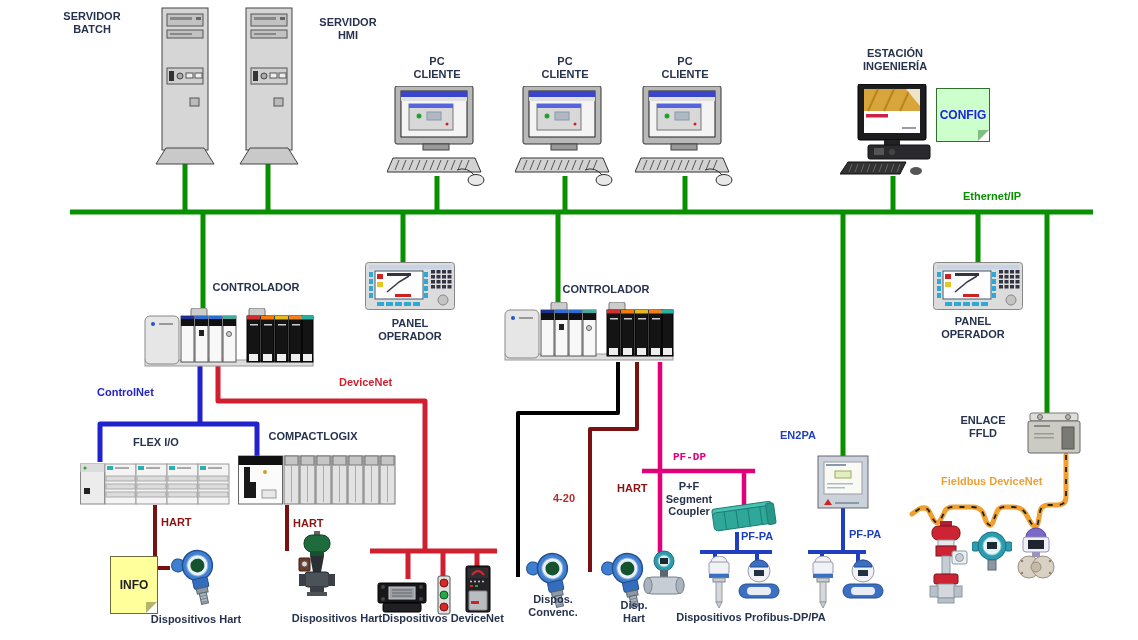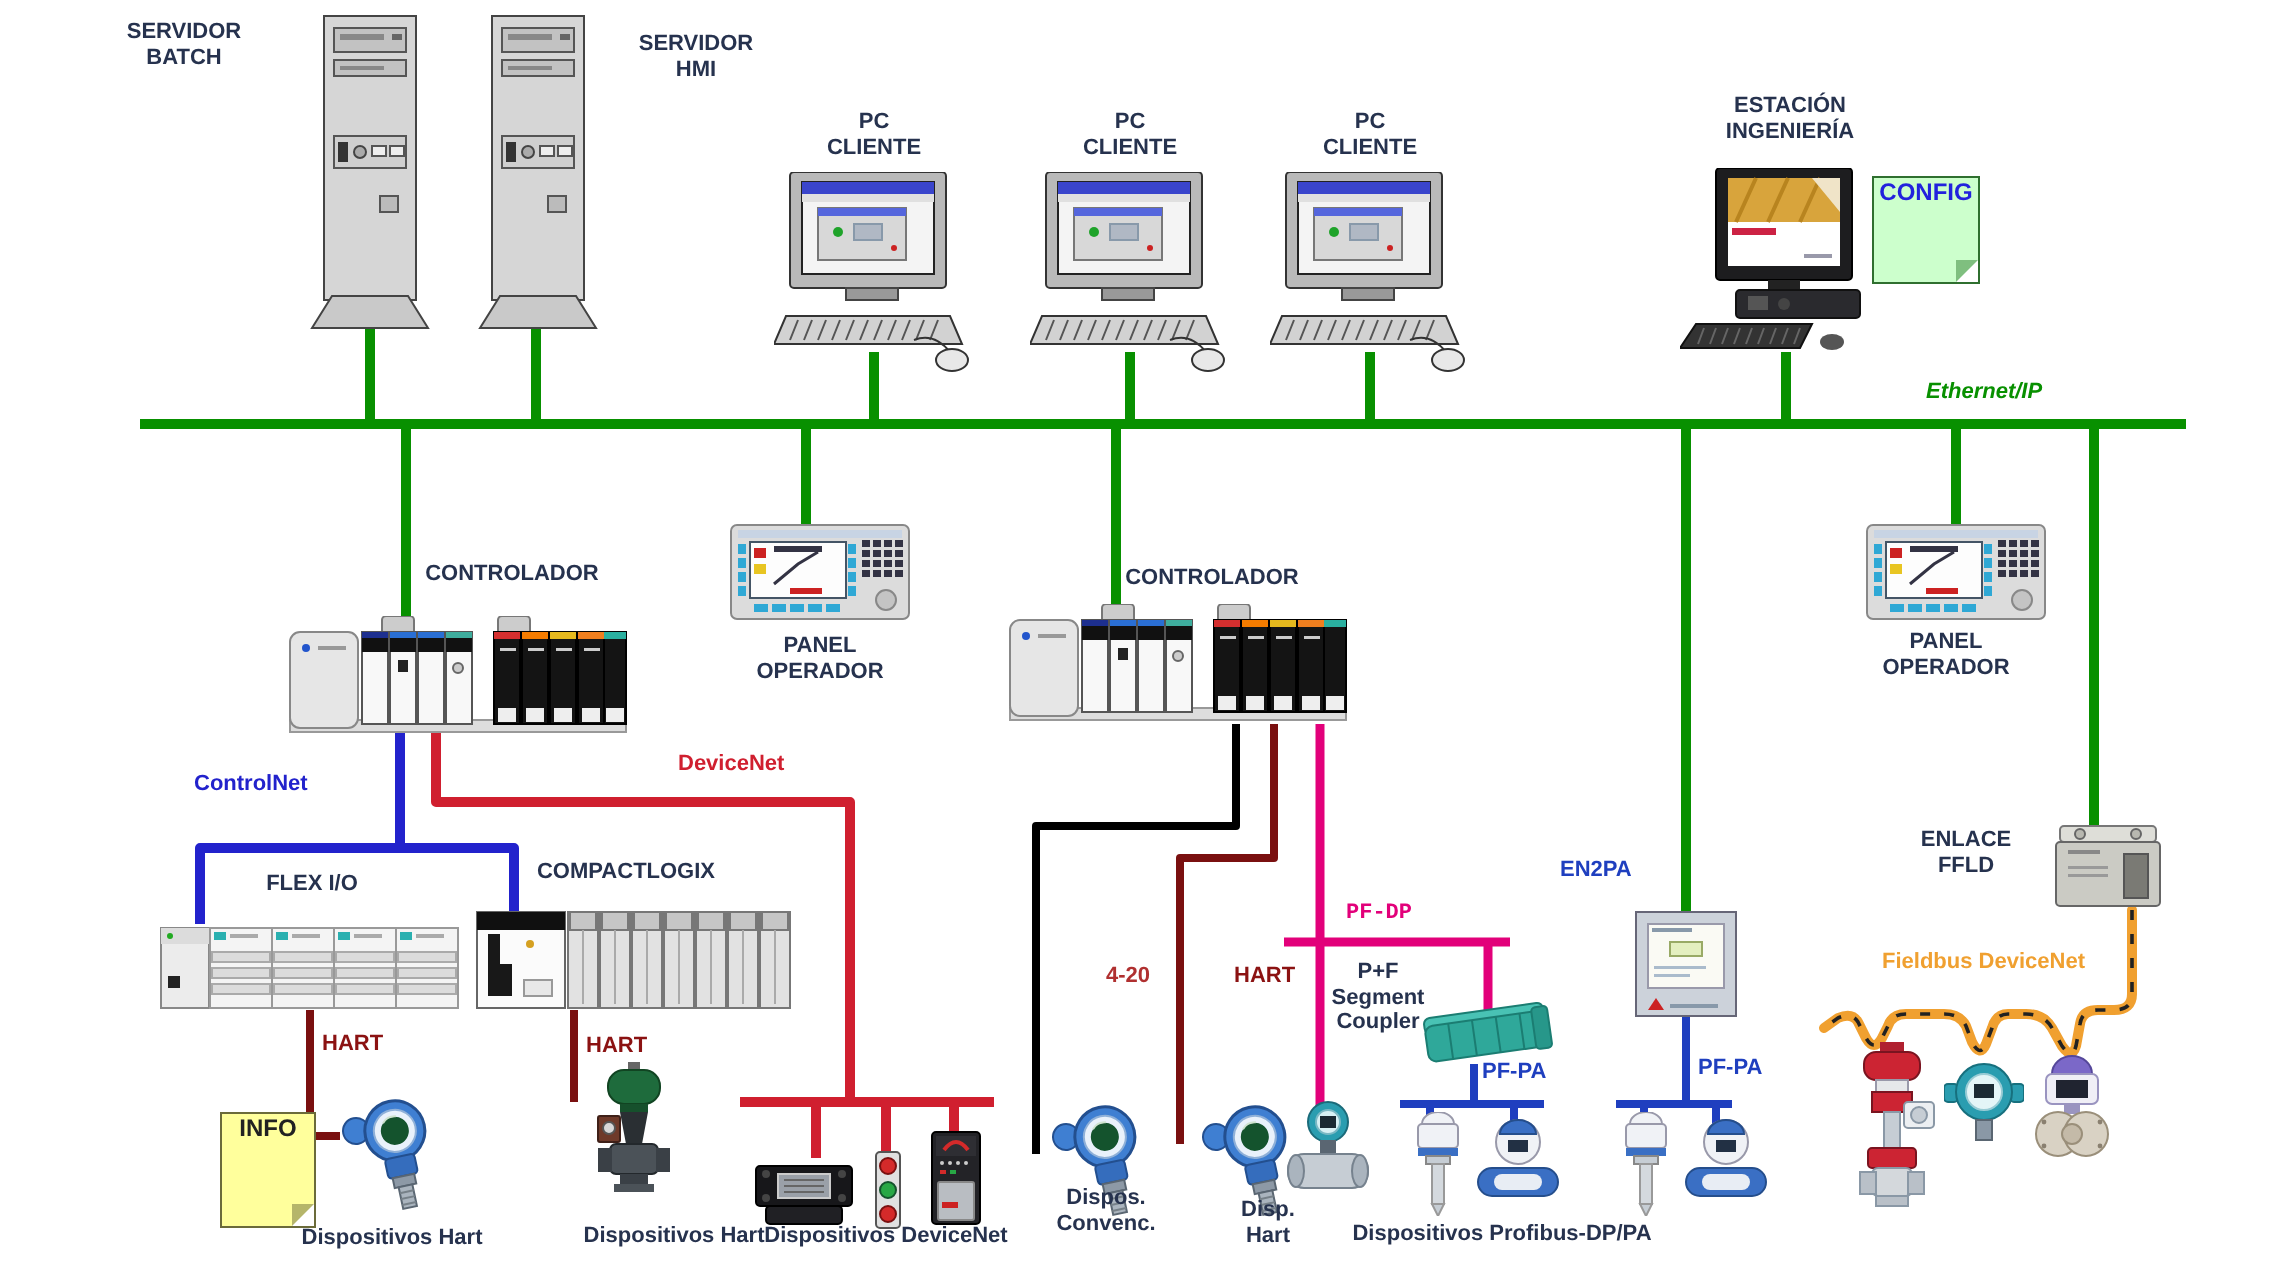--- a/index.html
+++ b/index.html
@@ -3,29 +3,29 @@
 <meta charset="utf-8">
 <style>
   html,body{margin:0;padding:0;background:#fff;}
   #canvas{position:relative;width:1138px;height:640px;background:#ffffff;overflow:hidden;
           font-family:"Liberation Sans",sans-serif;}
   .lines{position:absolute;left:0;top:0;z-index:0;}
   .dev{position:absolute;z-index:1;}
   .lbl{position:absolute;z-index:2;font-weight:bold;font-size:11px;line-height:1.15;
        color:#26324e;white-space:pre-line;}
   .ctr{transform:translateX(-50%);text-align:center;}
-  .c-green{color:#089000;font-style:italic;}
+  .c-green{color:#089000;}
   .c-blue{color:#2222cc;}
   .c-red{color:#d01f2f;padding-left:46px;}
   .c-dred{color:#8b1212;}
-  .c-420{color:#b03030;}
+  .c-420{color:#b03030;margin-top:10px;}
   .c-mag{color:#e2007a;font-family:Liberation Mono, monospace;}
   .c-pfpa{color:#1f3fbf;}
   .c-org{color:#f0a030;}
-  .note{position:absolute;z-index:1;display:flex;align-items:flex-start;justify-content:center;
+  .note{position:absolute;z-index:1;display:flex;align-items:center;justify-content:center;
         font-weight:bold;font-size:12px;}
   .note::after{content:'';position:absolute;bottom:0;right:0;width:0;height:0;
         border-bottom:11px solid #fff;}
   .note-info{background:#ffff9c;border:1.5px solid #6b6b3a;color:#222;}
   .note-info::after{border-left:11px solid #b5b56a;}
   .note-config{background:#ccffcc;border:1.5px solid #2f6f2f;color:#2222dd;}
   .note-config::after{border-left:11px solid #7fbf7f;}
 </style>
 </head>
 <body>

